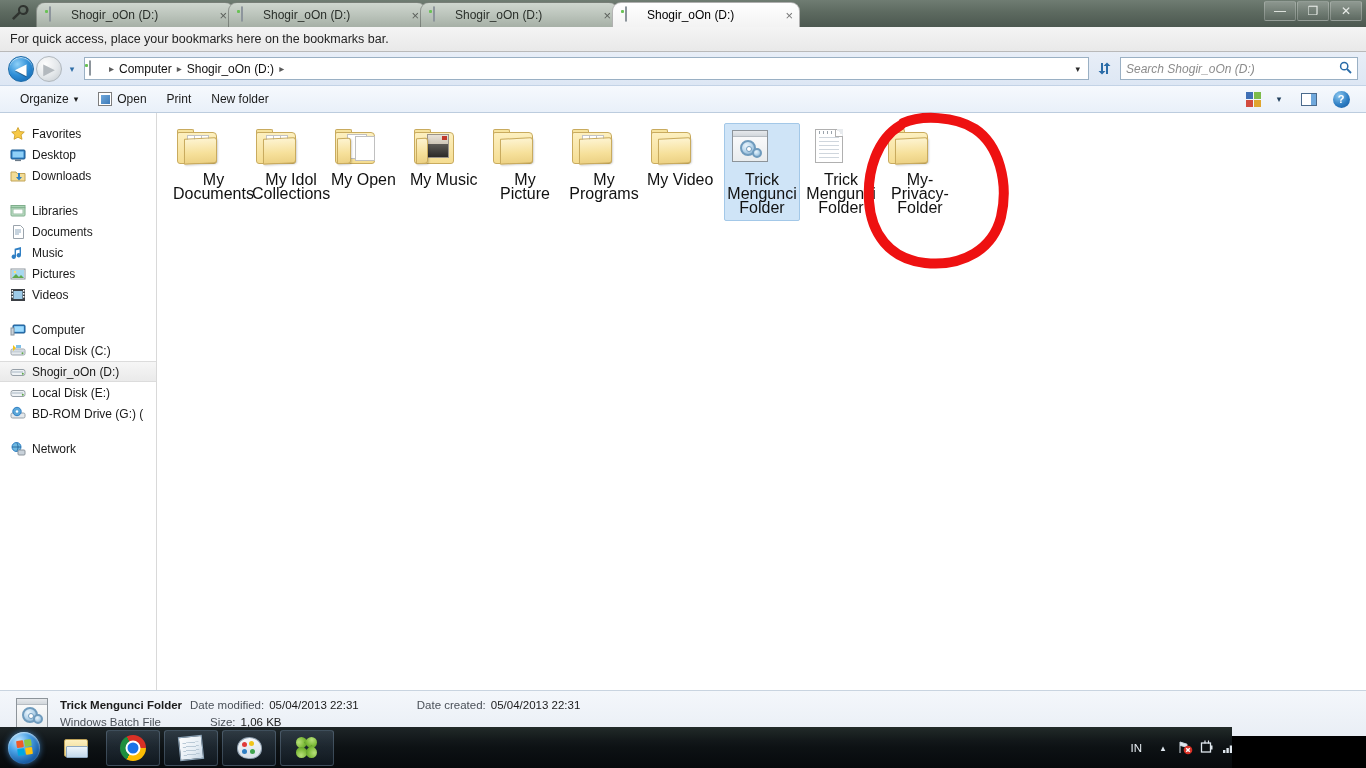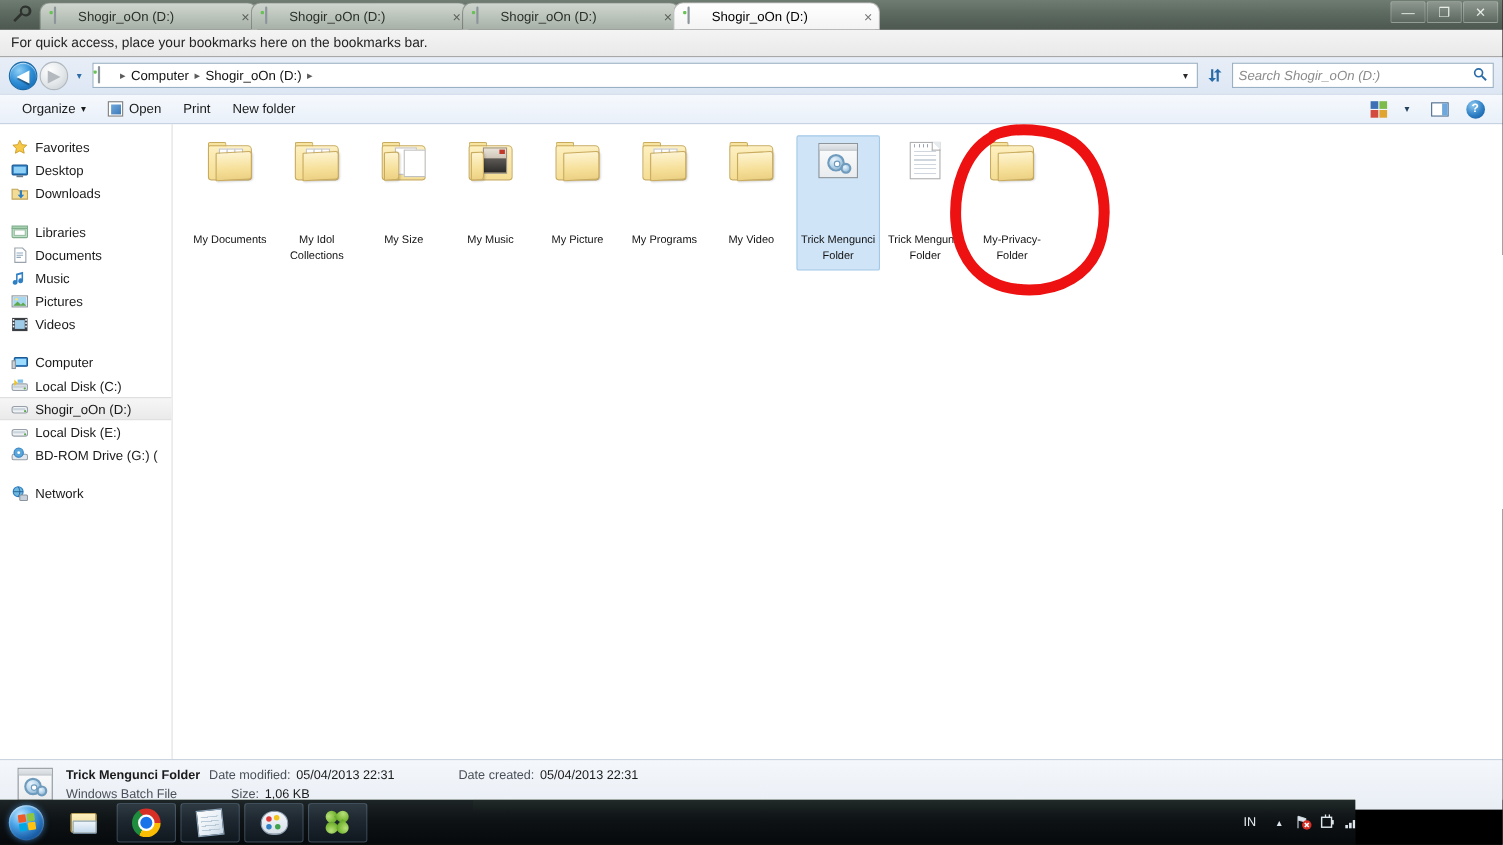--- a/index.html
+++ b/index.html
@@ -183,22 +183,22 @@
   .nav-gap { height: 14px; }
   .nav-ico { width: 16px; height: 16px; flex: 0 0 16px; position: relative; }
 
   .content {
     flex: 1; background: #fff; position: relative;
     padding: 10px 0 0 14px;
   }
   .items { display: flex; flex-wrap: wrap; align-content: flex-start; }
   .item {
     width: 76px; margin-right: 3px; padding: 4px 2px 6px;
-    display: flex; flex-direction: column; align-items: center;
-    font-size: 10px; color: #111; text-align: center; line-height: 14px; gap: 39px;
+    display: flex; flex-direction: column; align-items: flex-start;
+    font-size: 16px; color: #111; text-align: center; line-height: 14px;
   }
   .item.selected {
     background: #cfe4f7; border: 1px solid #a3c8e8; border-radius: 2px;
     padding: 3px 1px 5px;
   }
   .item-ico { width: 48px; height: 42px; position: relative; margin-bottom: 4px; }
 
   
   .folder { position: absolute; left: 4px; top: 5px; width: 40px; height: 32px; }
   .folder .back {
@@ -710,21 +710,21 @@
           <div class="item">
             <div class="item-ico">
               <div class="folder open">
                 <div class="tab-top"></div>
                   <div class="back"></div>
                 <div class="sheet-white"></div>
                   <div class="sheet-white s2"></div>
                 <div class="front" style="left:2px;width:14px;"></div>
               </div>
             </div>
-            <span>My Size</span>
+            <span>My Open</span>
           </div>
 
           <div class="item">
             <div class="item-ico">
               <div class="folder open">
                 <div class="tab-top"></div>
                   <div class="back"></div>
                 <div class="album"></div>
                 <div class="front" style="left:2px;width:12px;"></div>
               </div>

